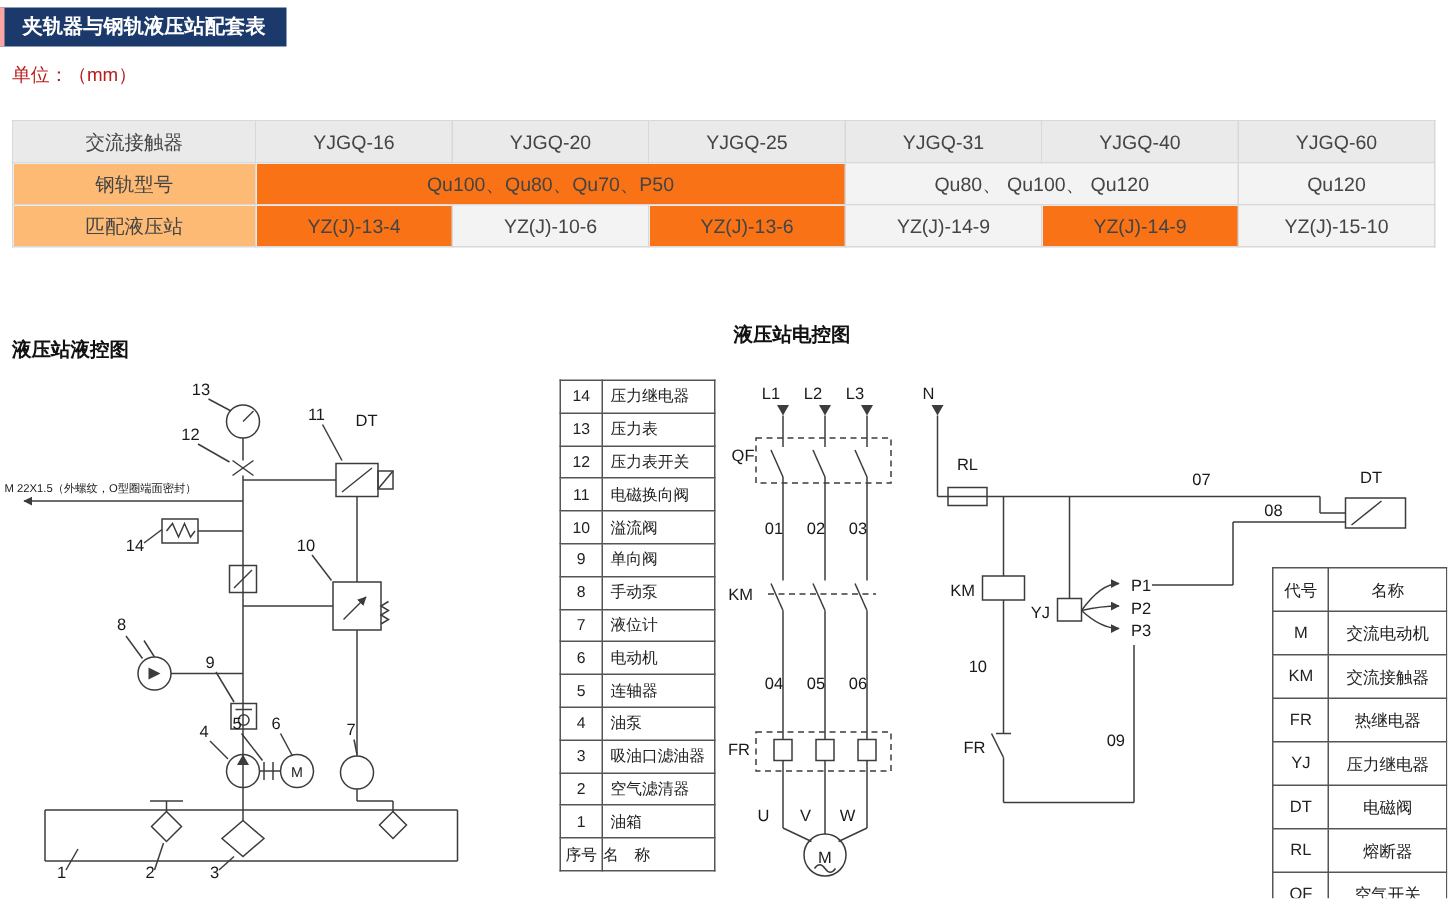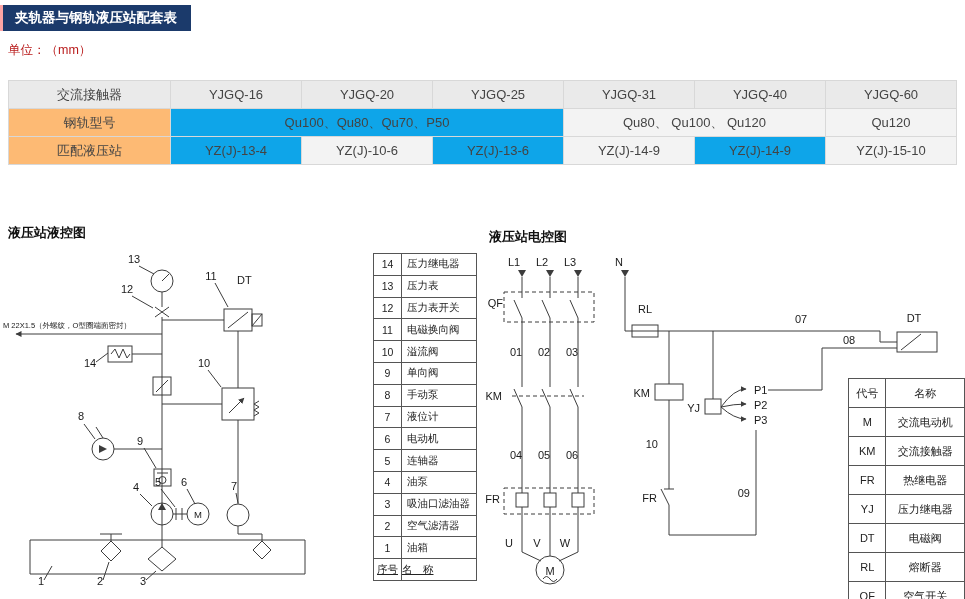--- a/index.html
+++ b/index.html
@@ -7,36 +7,36 @@
         font-family:"Liberation Sans",sans-serif;color:#333;}
   .title-tab{position:absolute;left:0;top:5px;height:26px;line-height:26px;
         background:#1b3a6b;color:#fff;font-size:13.5px;font-weight:bold;
         padding:0 14px 0 12px;border-left:3px solid #fca5a5;white-space:nowrap;z-index:5;}
   .unit{position:absolute;left:8px;top:42px;color:#b91c1c;font-size:12.5px;z-index:5;}
   .watermark{position:absolute;left:126px;top:192px;font-family:"DejaVu Serif",serif;
         font-size:44px;font-weight:bold;color:#9b9b9b;opacity:.42;letter-spacing:3px;
         white-space:nowrap;z-index:1;}
   .sec-title{position:absolute;font-size:13px;font-weight:bold;color:#111;z-index:5;}
   .h-title{left:8px;top:224px;}
-  .e-title{left:489px;top:228px;text-align:right;}
+  .e-title{left:489px;top:214px;text-align:right;}
 
   table{border-collapse:collapse;}
   .spec{position:absolute;left:8px;top:80px;width:949px;table-layout:fixed;
         font-size:13px;color:#444;z-index:5;}
   .spec td{border:1px solid #d8d8d8;text-align:center;height:27px;padding:0 4px;
-        background:#0ea5e9;overflow:hidden;white-space:nowrap;}
+        background:#f97316;overflow:hidden;white-space:nowrap;}
   .spec td.hd{background:#fdba74;}
   .spec tr.r1 td{background:#eaeaea;}
   .spec td.shade{background:#f3f3f3;margin-top:39px;}
 
   .parts{position:absolute;left:373px;top:253px;font-size:10.5px;color:#222;z-index:5;}
   .parts td{border:1px solid #555;height:20.8px;padding:0;background:#fff;white-space:nowrap;}
   .parts td.num{width:27px;text-align:center;}
   .parts td.nm{width:69px;padding-left:5px;text-align:left;}
-  .parts tr.ftr td{padding-left:0;text-decoration:underline;}
+  .parts tr.ftr td{padding-left:0;}
 
   .legend{position:absolute;left:848px;top:378px;font-size:11px;color:#222;z-index:5;}
   .legend td{border:1px solid #555;height:26px;text-align:center;background:#fff;white-space:nowrap;}
   .legend td.code{width:36px;}
   .legend td.nm{width:78px;}
 
   .diagram-layer{position:absolute;left:0;top:0;z-index:2;}
   svg .ln{stroke:#3c3c3c;stroke-width:1;fill:none;}
   svg .fl{fill:#3c3c3c;stroke:none;}
   svg .dash{stroke-dasharray:4 3;}

